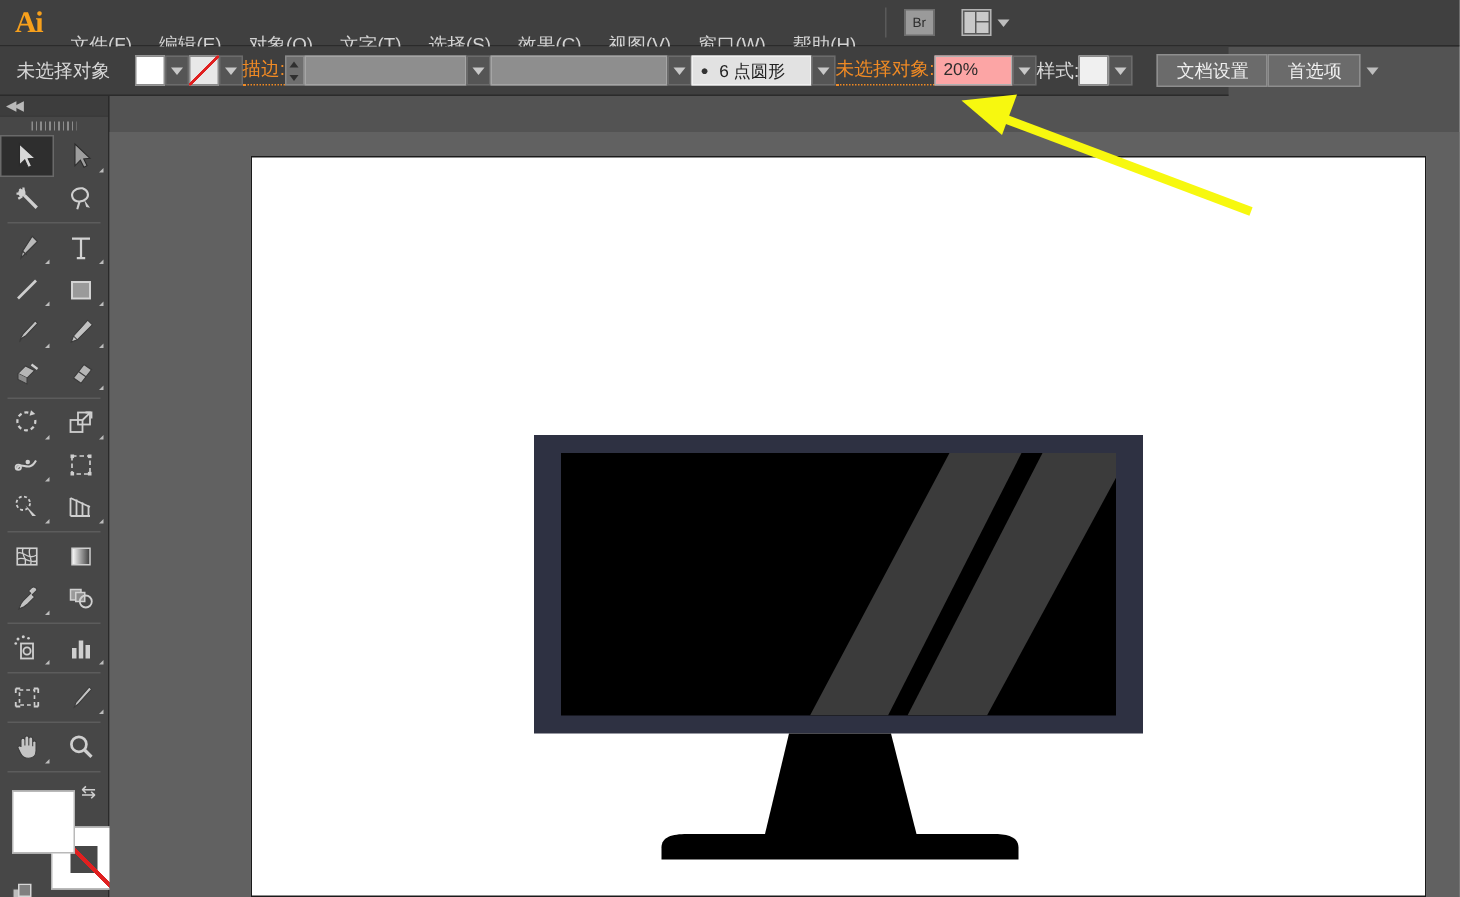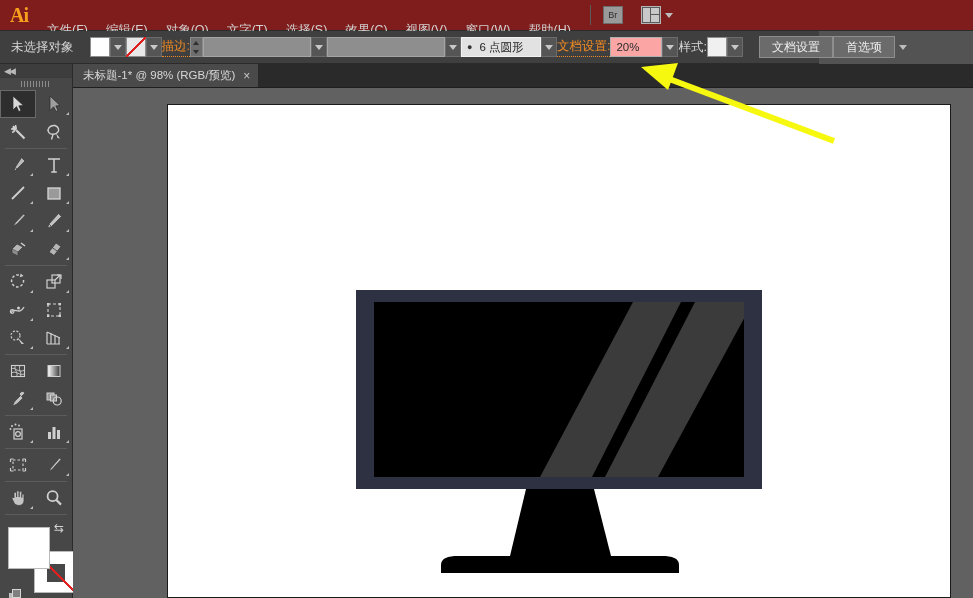--- a/index.html
+++ b/index.html
@@ -7,21 +7,21 @@
     width: 973px; height: 598px;
     overflow: hidden;
     background: #535353;
     font-family: "Liberation Sans", "DejaVu Sans", sans-serif;
   }
   #app { position: relative; width: 973px; height: 598px; }
 
   
   .menubar {
     position: absolute; left:0; top:0; width:973px; height:31px;
-    background: #7f1d1d;
+    background: #404040;
     display: flex; align-items: center;
     border-bottom: 1px solid #2b2b2b;
   }
   .ai-logo {
     width: 38px; height: 31px; display:flex; align-items:center; justify-content:center;
     color:#f7a01c; font-size:20px; font-weight:bold; font-family:"Liberation Serif", serif;
     letter-spacing:-1px;
   }
   .menu-item {
     padding: 16px 9px; height: 31px; line-height:31px;
@@ -264,21 +264,21 @@
         <span style="font-size:9px; color:#333;">●</span>
         <span>6 点圆形</span>
       </div>
       <div class="drop-btn">
           <span class="tri"></span>
         </div>
     </div>
 
     <div style="width:9px"></div>
 
-    <div class="label-orange">文档设置:</div>
+    <div class="label-orange">未选择对象:</div>
 
     <div style="width:4px"></div>
 
     <div class="combo-pair">
       <div class="field" style="width:52px; background:#fca5a5; border-color:#b0b0b0;">20%</div>
       <div class="drop-btn">
           <span class="tri"></span>
         </div>
     </div>
 
@@ -303,26 +303,20 @@
 
     <div style="width:10px"></div>
 
     <svg width="18" height="16" viewBox="0 0 18 16">
       <rect x="1" y="2" width="8" height="6" fill="none" stroke="#c6c6c6" stroke-width="1.2"></rect>
       <path d="M10 4 L16 4 M10 7 L16 10 M13 3 L17 7" stroke="#c6c6c6" stroke-width="1.2" fill="none"></path>
     </svg>
     <div class="tri-down"></div>
   </div>
 
-  <div class="tabbar">
-    <div class="doctab">
-      <span class="ttl">未标题-1* @ 98% (RGB/预览)</span>
-      <span class="close">×</span>
-    </div>
-  </div>
 
   <div class="toolpanel">
     <div class="tp-header">
       <span class="dblarrow">◀◀</span>
     </div>
     <div class="tp-grip">
         <i></i>
       </div>
 
     <div class="tgrid">

